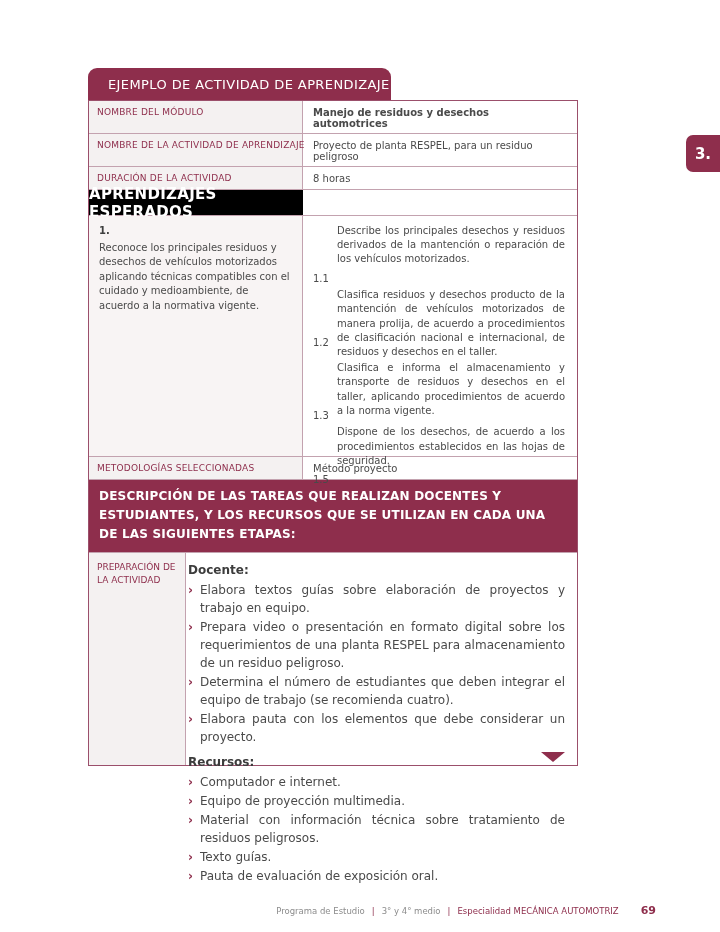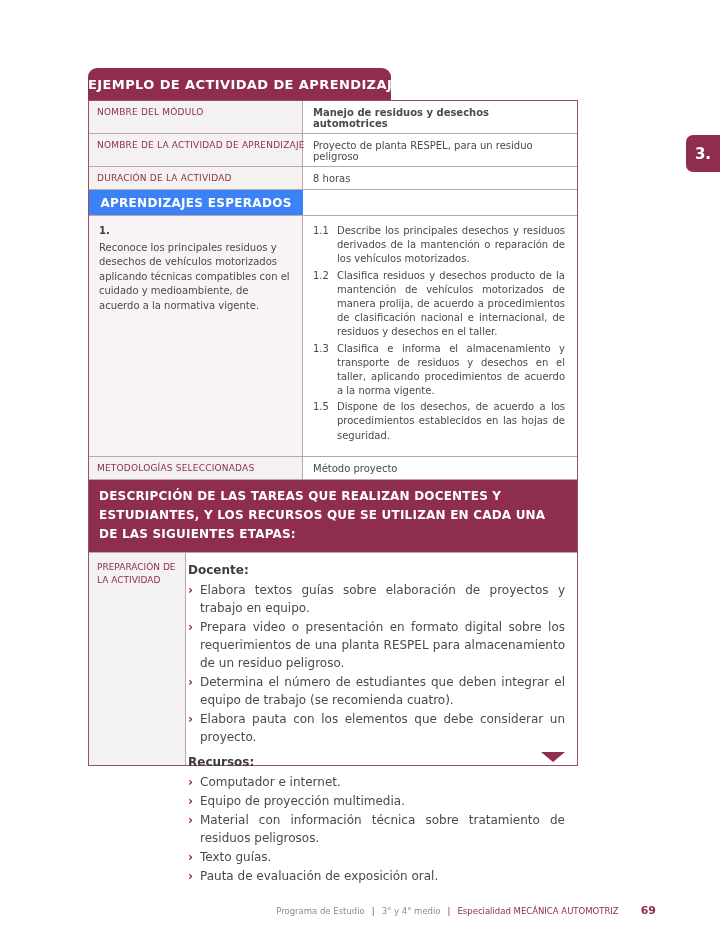--- a/index.html
+++ b/index.html
@@ -11,58 +11,58 @@
     position:absolute; left:686px; top:135px; width:34px; height:37px;
     background:#8E2E4C; color:#fff; border-radius:7px 0 0 7px;
     display:flex; align-items:center; justify-content:center;
     font-size:15px; font-weight:bold;
   }
 
   
   .title-tab {
     position:absolute; left:88px; top:68px; height:33px; width:303px;
     background:#8E2E4C; color:#fff; border-radius:9px 9px 0 0;
-    display:flex; align-items:center; padding:0 0;
-    font-size:13px; font-weight:bold; letter-spacing:0.4px; white-space:nowrap;
+    display:flex; align-items:center; padding:0 20px;
+    font-size:13px; font-weight:normal; letter-spacing:0.4px; white-space:nowrap;
   }
 
   
   .activity-table {
     position:absolute; left:88px; top:100px; width:490px;
     border:1px solid #9b4f6b; background:#fff;
   }
   .info-row { display:flex; border-bottom:1px solid #c3a2af; min-height:23px; }
   .info-row .label-cell {
     width:214px; flex:0 0 214px; background:#f4f1f1; border-right:1px solid #c3a2af;
     color:#8E2E4C; font-size:9px; letter-spacing:0.2px; padding:6px 8px 4px 8px; white-space:nowrap;
   }
   .info-row .value-cell { flex:1; padding:6px 10px 4px 10px; font-size:10px; color:#4a4a4a; }
   .value-bold { font-weight:bold; color:#3c3c3c; }
 
   .header-row { display:flex; height:26px; border-bottom:1px solid #c3a2af; }
   .header-row .left {
-    width:214px; flex:0 0 214px; background:#3b82f6; color:#fff;
+    width:214px; flex:0 0 214px; background:#000000; color:#fff;
     display:flex; align-items:center; justify-content:center;
-    font-size:12px; font-weight:bold; letter-spacing:0.3px;
+    font-size:15px; font-weight:bold; letter-spacing:0.3px;
   }
   .header-row .right {
     flex:1; background:#9C9C9E; color:#fff;
     display:flex; align-items:center; justify-content:center;
     font-size:9.5px; font-weight:bold; letter-spacing:0.3px;
   }
 
   .content-row { display:flex; height:241px; border-bottom:1px solid #c3a2af; }
   .content-row .ae-cell {
     width:214px; flex:0 0 214px; background:#f8f4f4; border-right:1px solid #c3a2af;
     padding:8px 10px; font-size:10px; color:#4a4a4a; line-height:1.45;
   }
   .ae-number { font-weight:bold; color:#3f3f3f; display:block; margin-bottom:2px; }
   .content-row .criteria-cell { flex:1; padding:8px 12px 8px 10px; }
   .criteria-item { display:flex; font-size:10px; color:#4a4a4a; line-height:1.42; margin-bottom:2px; }
-  .criteria-item .num { flex:0 0 24px; }
+  .criteria-item .num { flex:0 0 24px;margin-top:48px; }
   .criteria-item .txt { flex:1; text-align:justify; }
 
   .banner {
     background:#8E2E4C; color:#fff; font-size:12px; font-weight:bold;
     letter-spacing:0.2px; line-height:1.6; padding:7px 10px; border-bottom:1px solid #c3a2af;
   }
 
   .prep-row { display:flex; height:212px; }
   .prep-row .label-cell {
     width:97px; flex:0 0 97px; background:#f4f1f1; border-right:1px solid #c3a2af;

